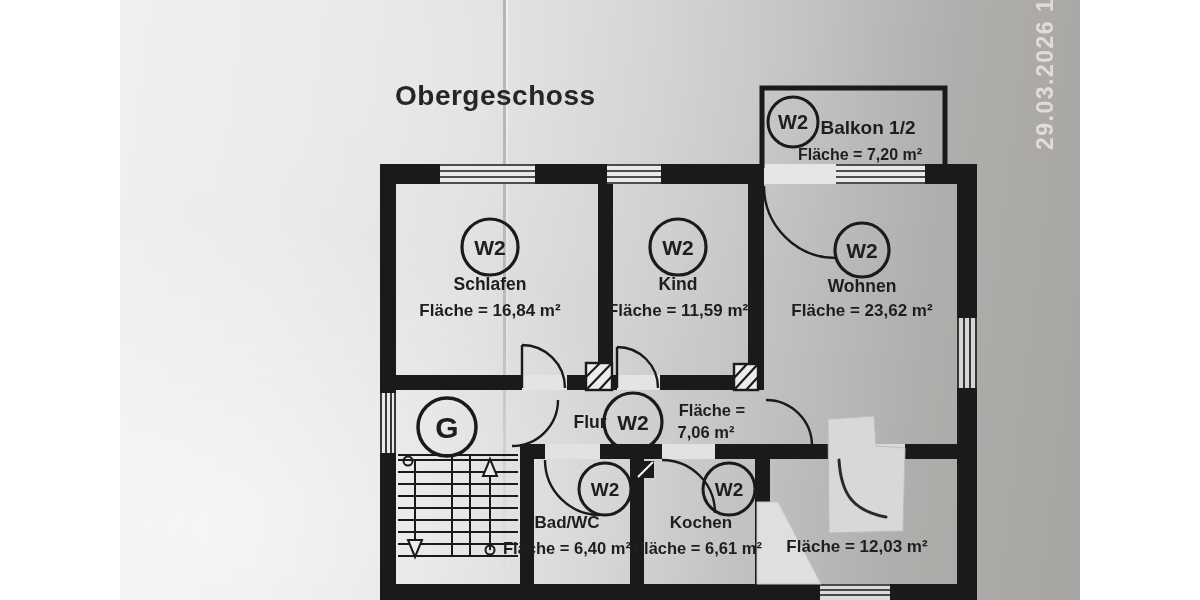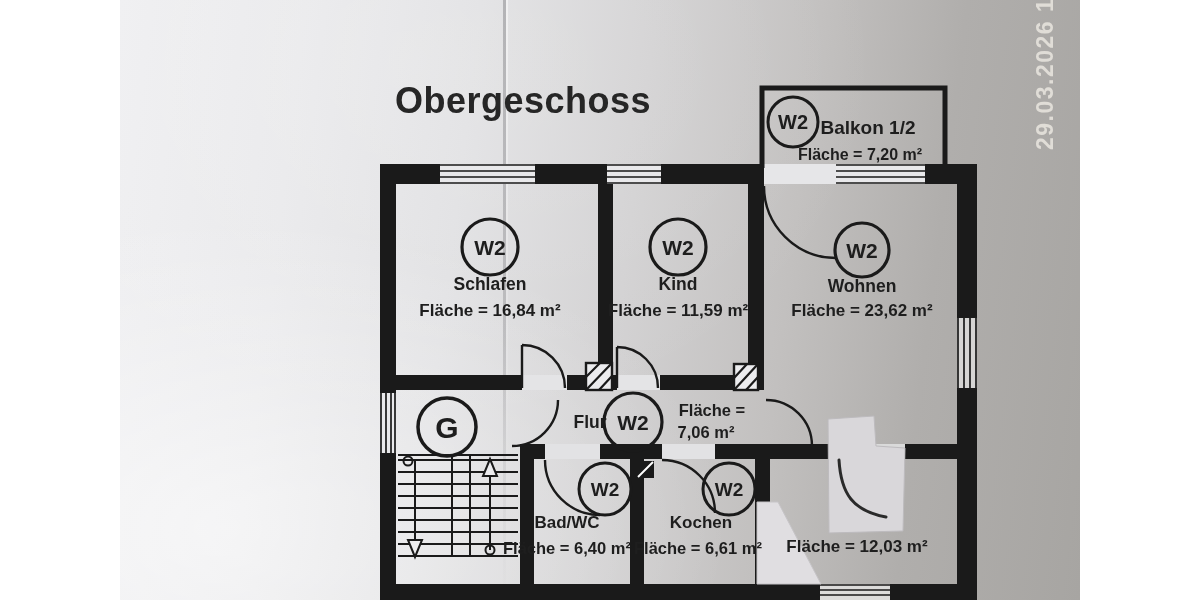--- a/index.html
+++ b/index.html
@@ -7,21 +7,21 @@
          font-family:"Liberation Sans",sans-serif;}
   .photo{position:absolute;left:120px;top:0;width:960px;height:600px;overflow:hidden;
          background:
            radial-gradient(ellipse at 10% 88%, rgba(255,255,255,0.55), rgba(255,255,255,0) 42%),
            radial-gradient(ellipse at 30% 10%, rgba(255,255,255,0.18), rgba(255,255,255,0) 50%),
            linear-gradient(97deg,#efeff1 0%,#e9e9eb 18%,#e0e0e2 35%,#d2d1d2 52%,#c2c0bf 68%,#b0aeac 82%,#a7a5a2 100%);}
   .crease{position:absolute;top:0;width:3px;height:600px;pointer-events:none;
           background:linear-gradient(180deg,rgba(70,70,75,.30) 0%,rgba(70,70,75,.22) 55%,rgba(70,70,75,.05) 85%,rgba(70,70,75,0) 100%);}
   .crease::after{content:"";position:absolute;left:3px;top:0;width:2px;height:100%;
           background:linear-gradient(180deg,rgba(255,255,255,.5),rgba(255,255,255,0) 80%);}
-  .plan-title{position:absolute;left:275px;top:80px;font-size:36px;font-weight:bold;
+  .plan-title{position:absolute;left:275px;top:80px;font-size:28px;font-weight:bold;
           color:#262626;letter-spacing:.5px;}
   .timestamp{position:absolute;left:912px;top:150px;transform:rotate(-90deg);
           transform-origin:top left;font-size:23px;font-weight:bold;letter-spacing:1.5px;
           color:#e0ddd7;white-space:nowrap;}
   svg{position:absolute;left:0;top:0;}
   .svgtxt{font-family:"Liberation Sans",sans-serif;font-weight:bold;fill:#1e1e1e;}
 </style>
 </head>
 <body>
 

